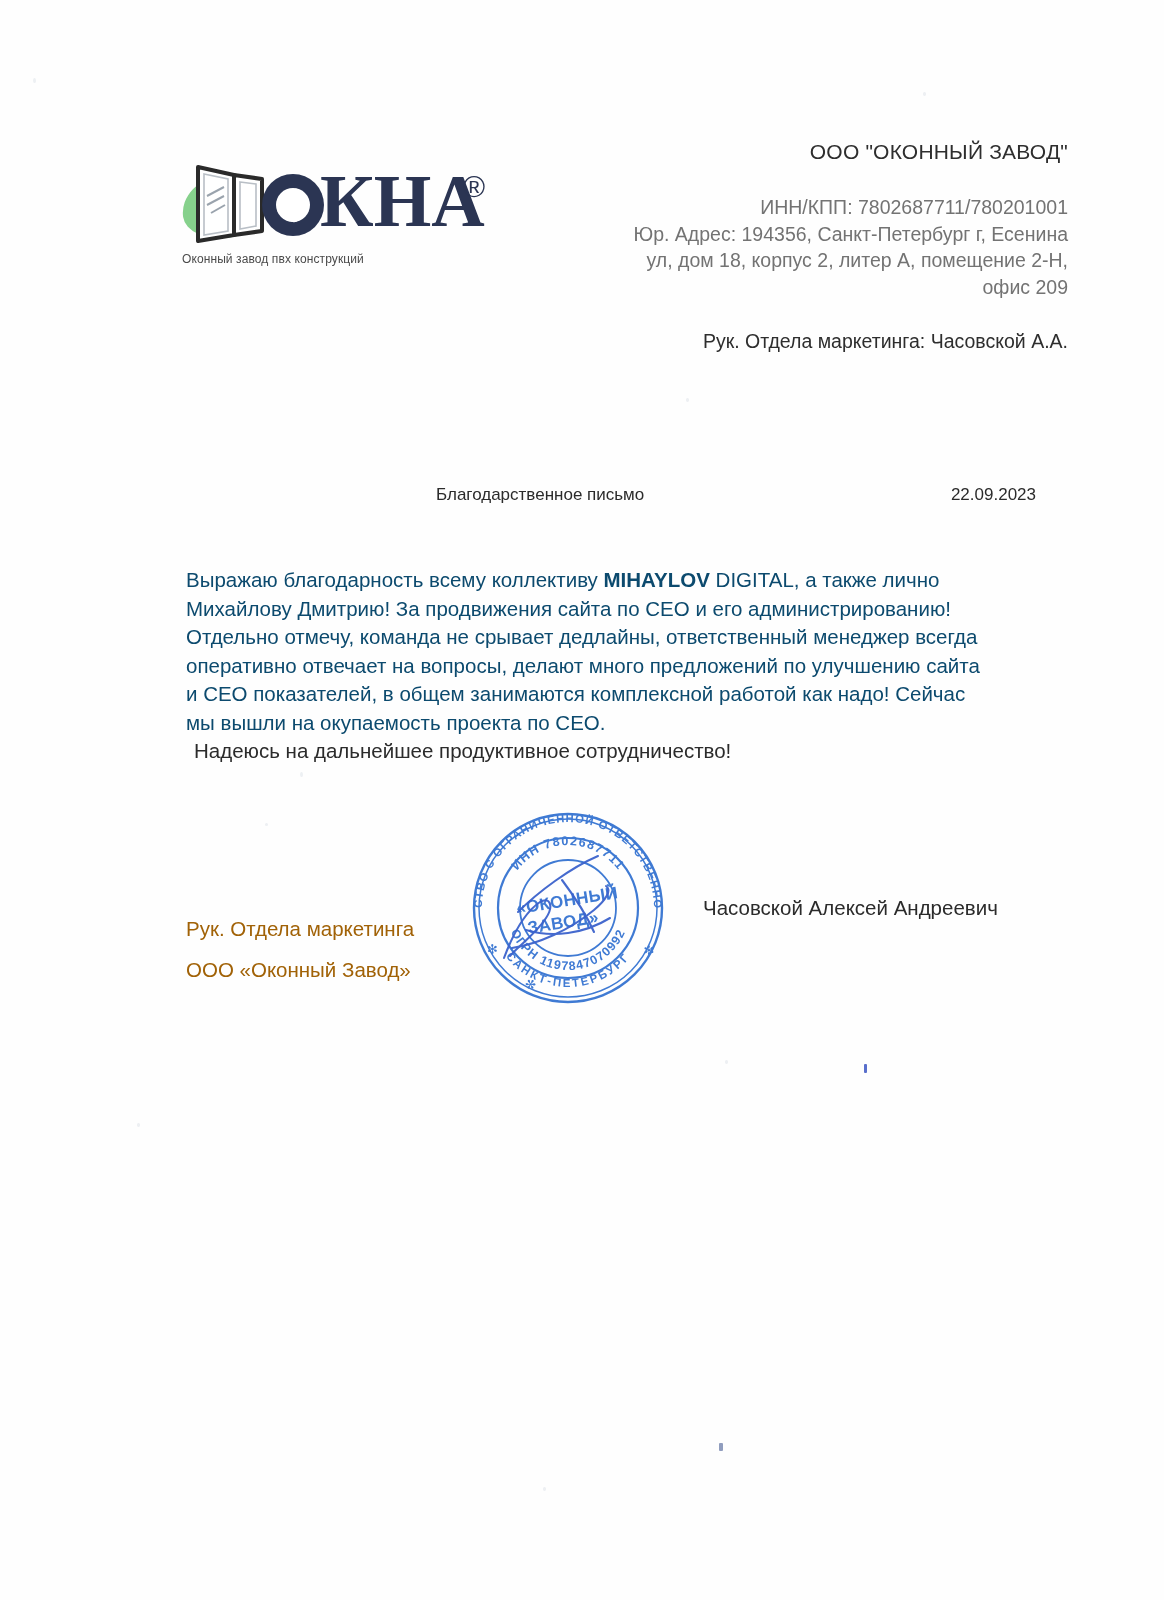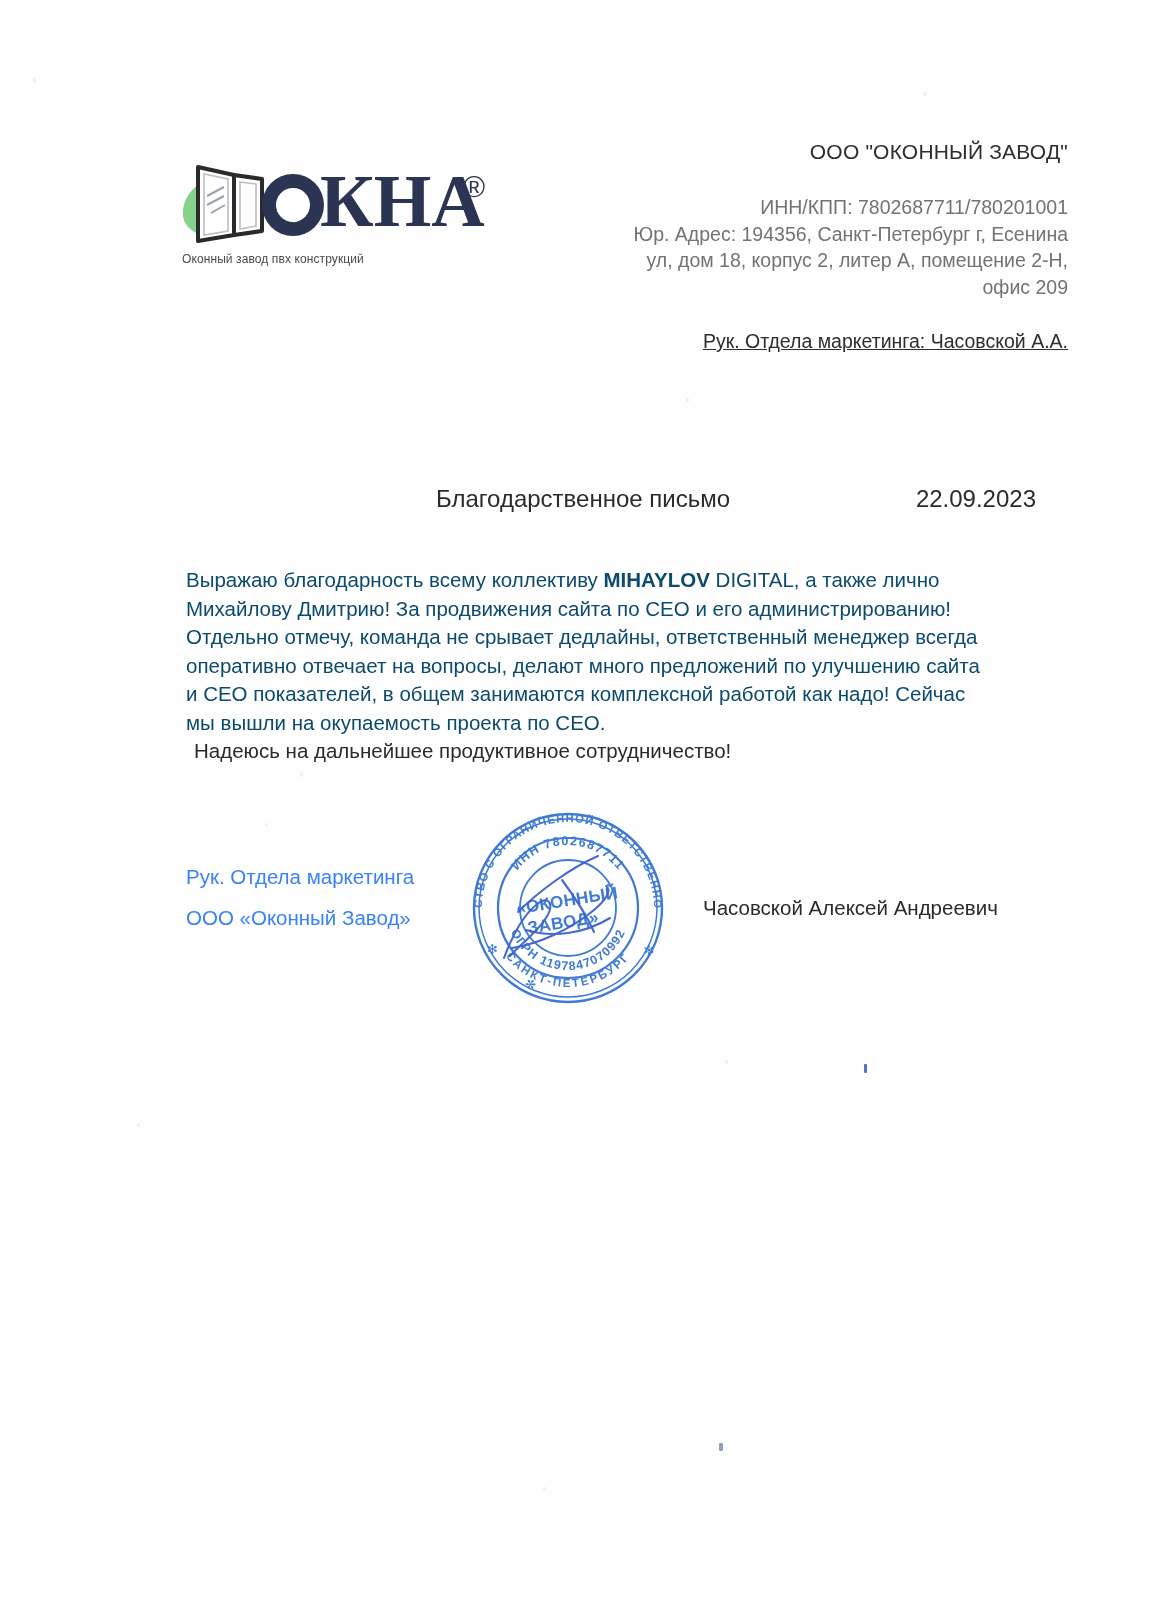--- a/index.html
+++ b/index.html
@@ -142,33 +142,32 @@
   }
   .company-details {
     font-size: 19.5px;
     line-height: 26.5px;
     color: #737373;
   }
   .company-contact {
     margin-top: 30px;
     font-size: 19.5px;
     color: #2e2e2e;
-    text-decoration: underline;
   }
 
   
   .title-row {
     position: absolute;
     left: 436px;
     top: 485px;
     width: 600px;
     display: flex;
     justify-content: space-between;
     align-items: baseline;
-    font-size: 24px;
+    font-size: 17px;
     color: #2b2b2b;
   }
 
   
   .body-block {
     position: absolute;
     left: 186px;
     top: 566px;
     width: 800px;
   }
@@ -183,24 +182,24 @@
     font-size: 20.5px;
     line-height: 28.5px;
     color: #2b2b2b;
     text-indent: 8px;
   }
 
   
   .sig-left {
     position: absolute;
     left: 186px;
-    top: 856px;
+    top: 908px;
     font-size: 20.5px;
     line-height: 41px;
-    color: #3b82f6;
+    color: #a16207;
   }
   .sig-right {
     position: absolute;
     left: 703px;
     top: 896px;
     font-size: 20.5px;
     color: #2b2b2b;
     white-space: nowrap;
   }
 

